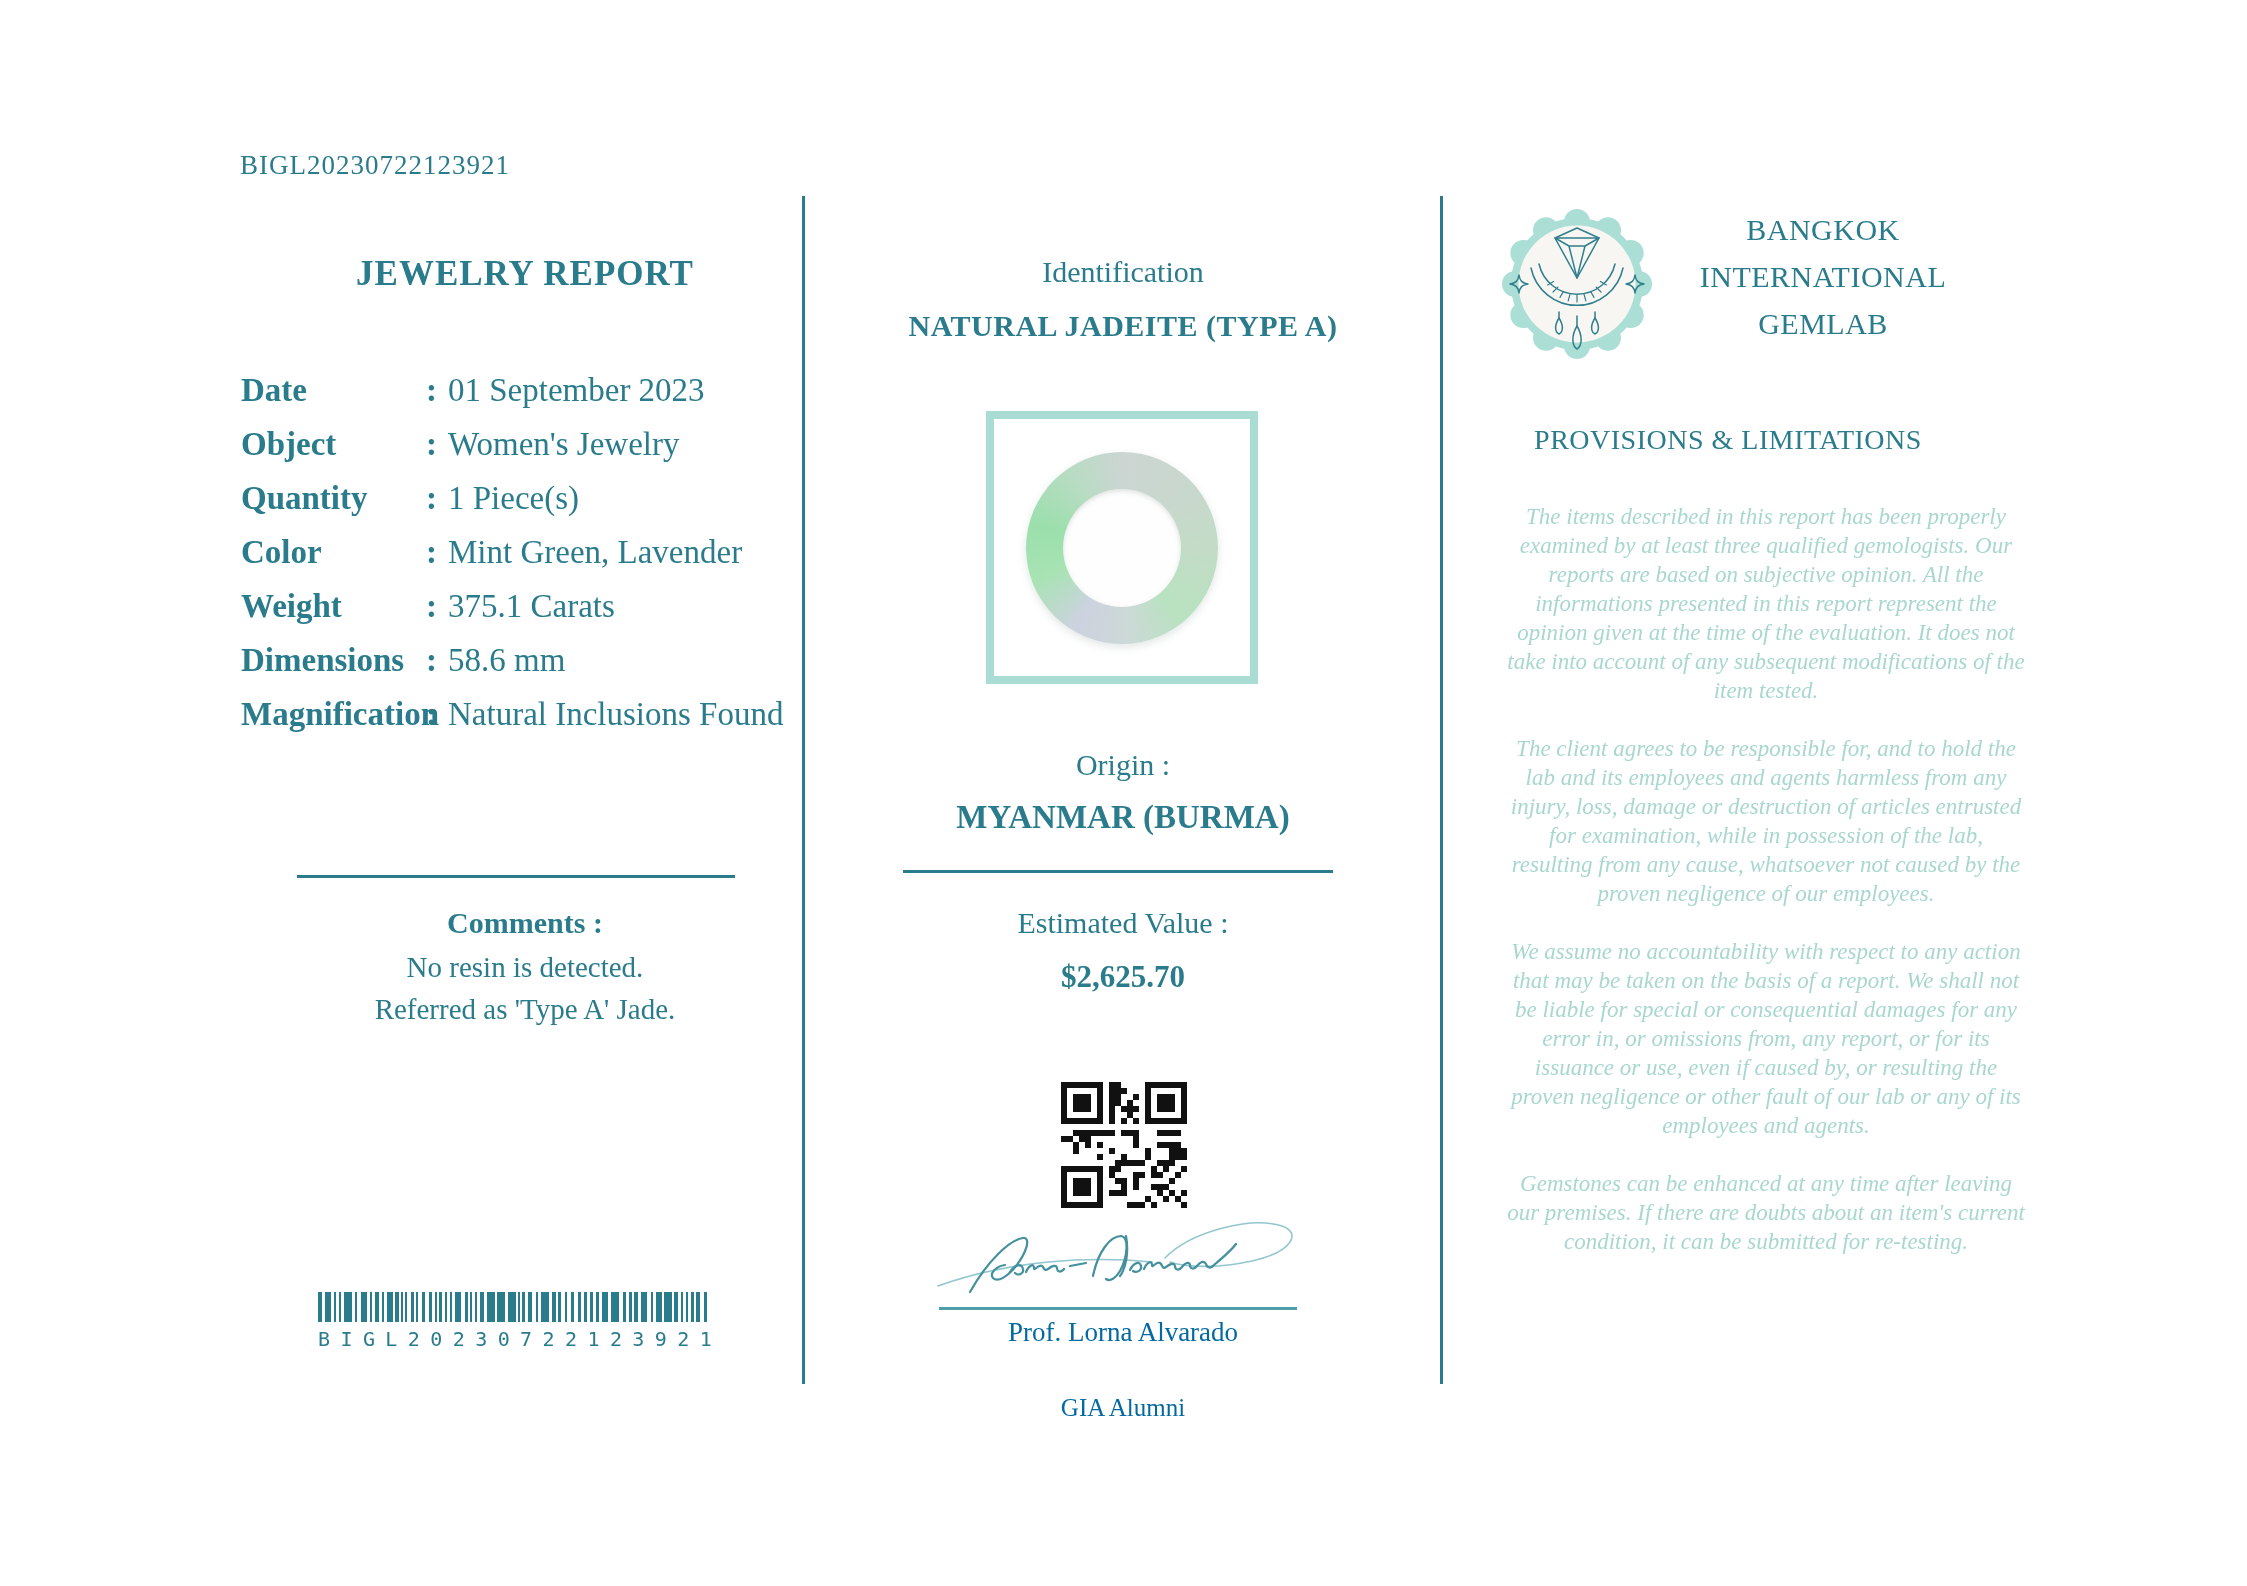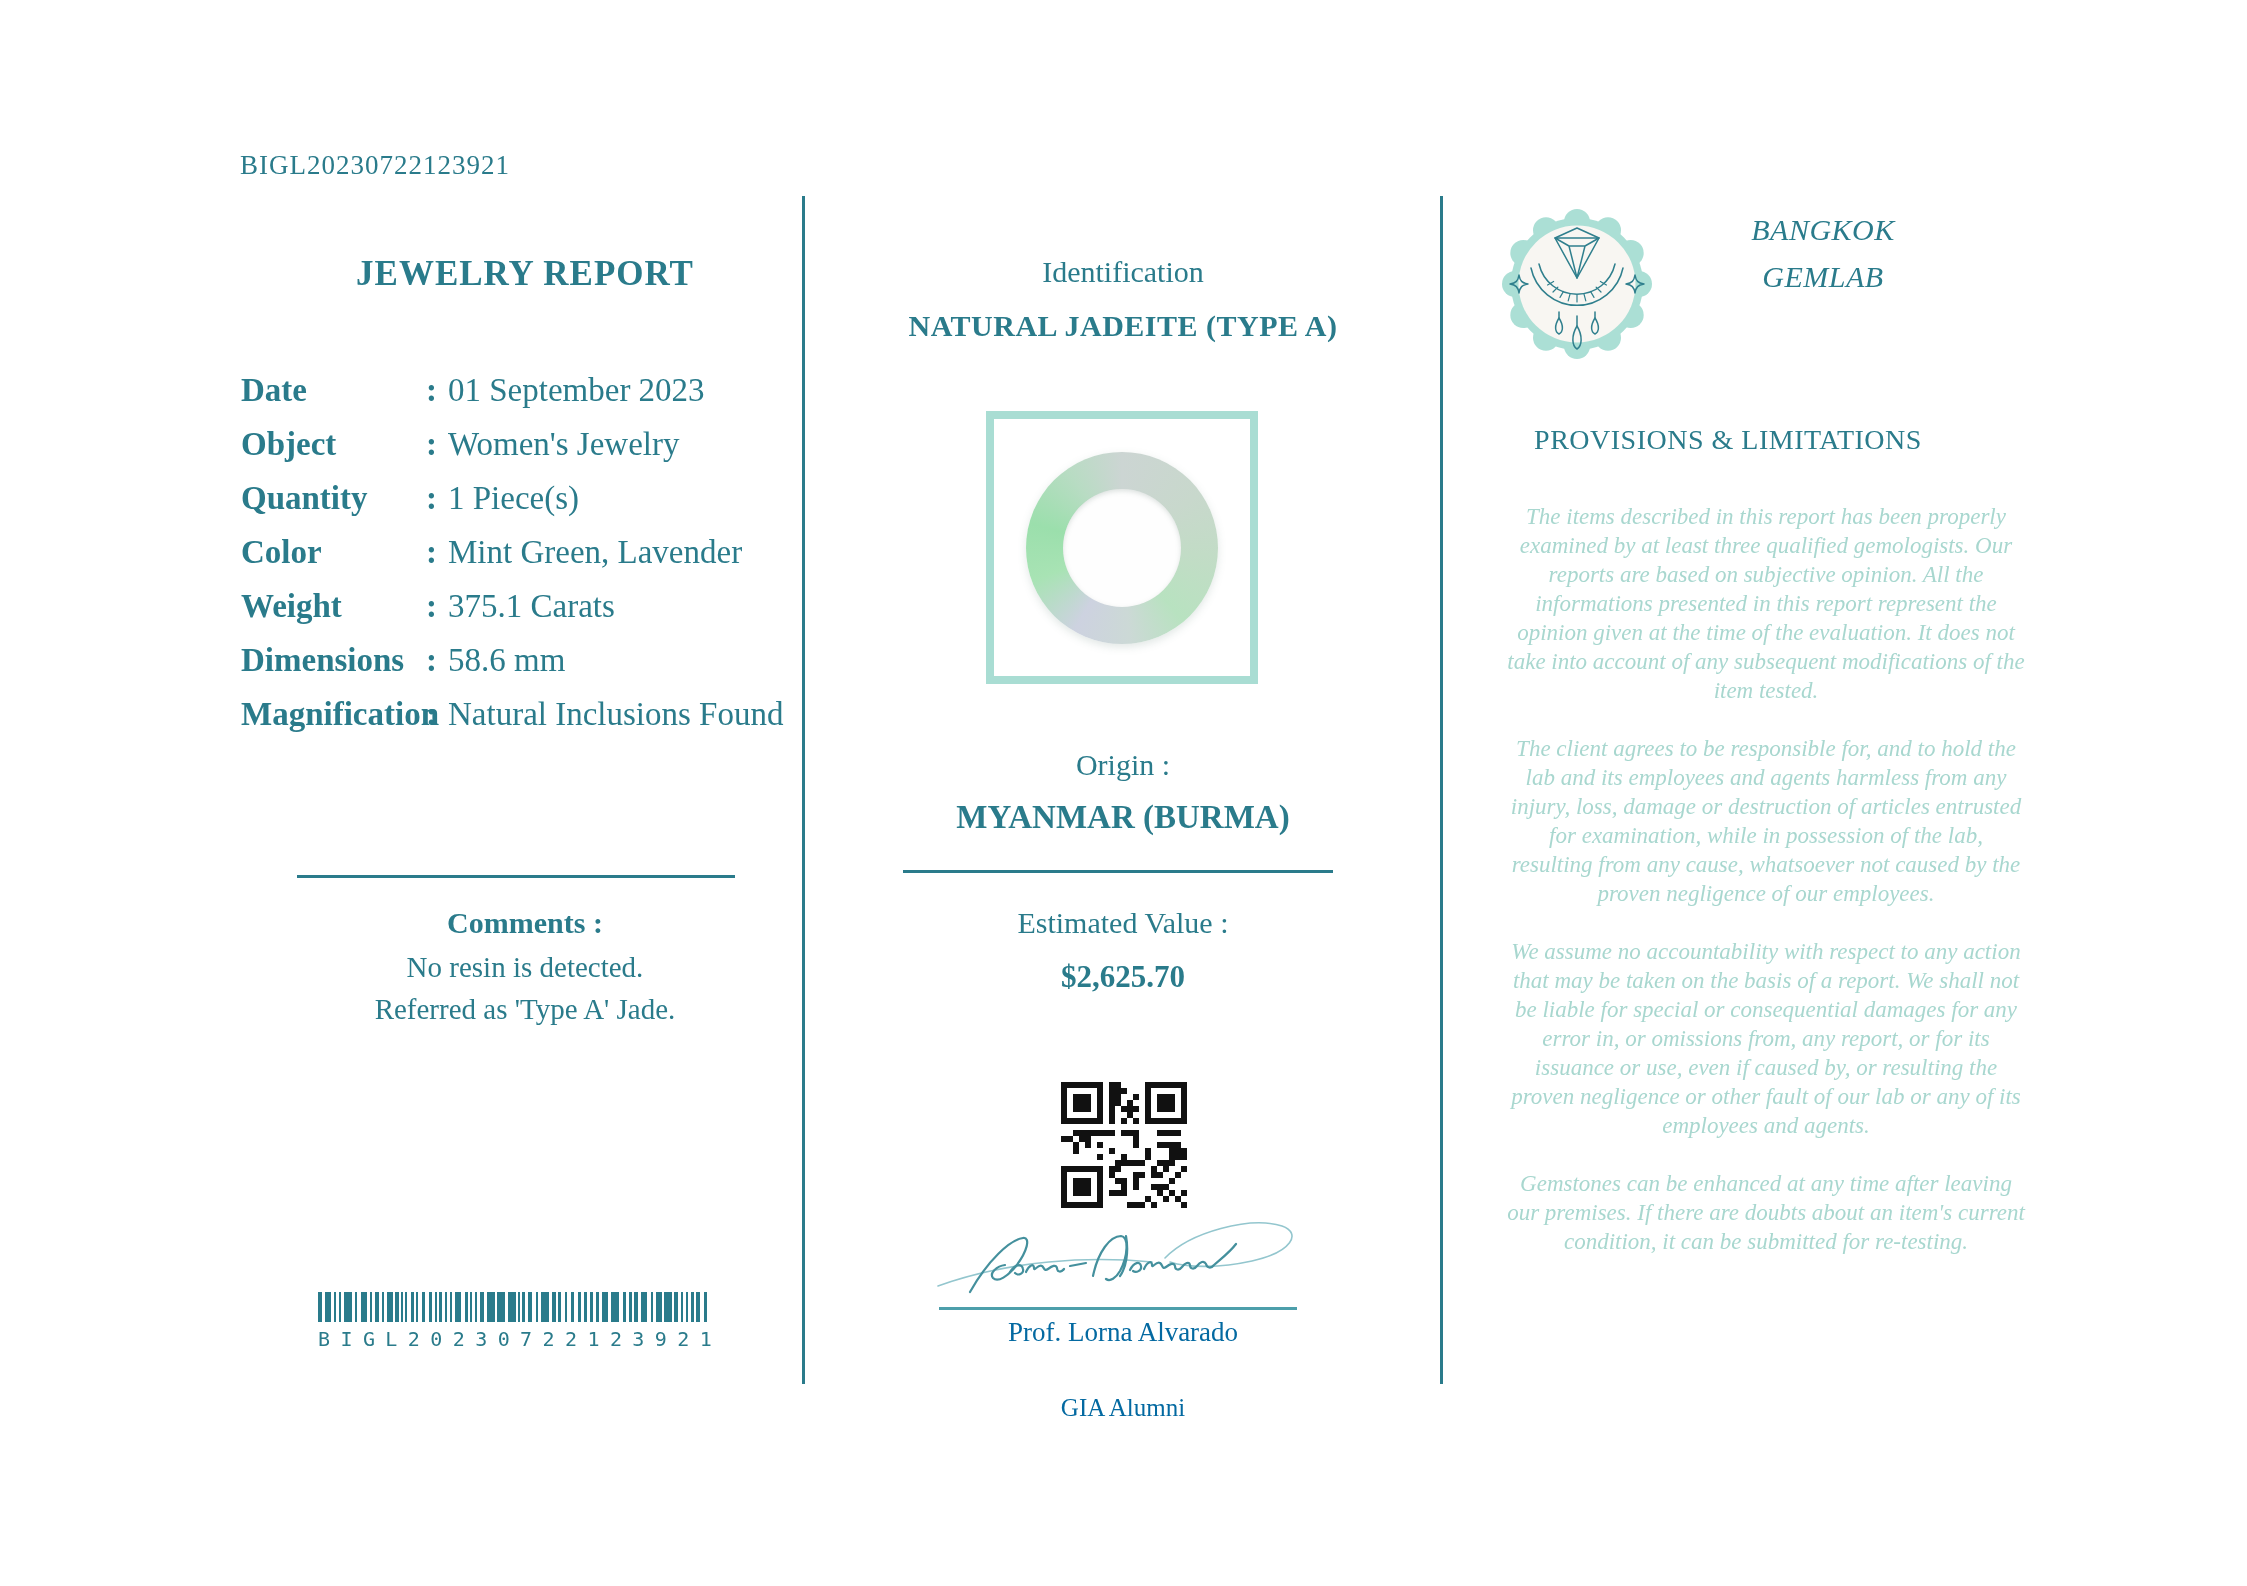--- a/index.html
+++ b/index.html
@@ -50,21 +50,21 @@
   #est-label{top:906px;font-size:30px;}
   #est-value{top:959px;font-size:31px;font-weight:bold;}
   #qr{left:1057px;top:1078px;width:134px;height:134px;}
   #signature-svg{left:930px;top:1214px;}
   #sig-rule{left:939px;top:1307px;width:358px;height:2.5px;background:#4d9fab;}
   #signatory-name{top:1314px;font-size:27px;line-height:36px;}
   #signatory-title{top:1350px;font-size:25px;line-height:36px;margin-top:40px;}
 
   
   #logo-svg{left:1502px;top:202px;}
-  #org-name{left:1658px;top:206px;width:330px;font-size:30px;line-height:47px;letter-spacing:.5px;font-style:italic;}
+  #org-name{left:1658px;top:206px;width:330px;font-size:30px;line-height:47px;letter-spacing:.5px;}
   #provisions-title{left:1468px;top:424px;width:520px;font-size:28px;letter-spacing:.5px;}
   #provisions{left:1468px;top:502px;width:520px;margin-left:38px;}
   #provisions p{margin:0 0 29px 0;font-size:23px;line-height:29px;font-style:italic;
                 color:#a8d7cf;text-align:center;}
 </style>
 </head>
 <body>
 
 <div id="page">
 
@@ -378,20 +378,21 @@
       <path d="M-18,34 C-23,42 -22,48 -18,50 C-14,48 -13,42 -18,34 Z"></path>
       <path d="M0,42 C-6,52 -5,62 0,65 C5,62 6,52 0,42 Z"></path>
       <path d="M18,34 C13,42 14,48 18,50 C22,48 23,42 18,34 Z"></path>
       <path d="M-58,-9 C-57,-3 -55,-1 -49,0 C-55,1 -57,3 -58,9 C-59,3 -61,1 -67,0 C-61,-1 -59,-3 -58,-9 Z"></path>
       <path d="M58,-9 C59,-3 61,-1 67,0 C61,1 59,3 58,9 C57,3 55,1 49,0 C55,-1 57,-3 58,-9 Z"></path>
     </g>
   </svg>
 
   <div class="abs center" id="org-name">
     <div>BANGKOK</div>
+    <div>INTERNATIONAL</div>
     <div>GEMLAB</div>
   </div>
 
   <div class="abs center" id="provisions-title">PROVISIONS &amp; LIMITATIONS</div>
 
   <div class="abs" id="provisions">
     <p>The items described in this report has been properly examined by at least three qualified gemologists. Our reports are based on subjective opinion. All the informations presented in this report represent the opinion given at the time of the evaluation. It does not take into account of any subsequent modifications of the item tested.</p>
     <p>The client agrees to be responsible for, and to hold the lab and its employees and agents harmless from any injury, loss, damage or destruction of articles entrusted for examination, while in possession of the lab, resulting from any cause, whatsoever not caused by the proven negligence of our employees.</p>
     <p>We assume no accountability with respect to any action that may be taken on the basis of a report. We shall not be liable for special or consequential damages for any error in, or omissions from, any report, or for its issuance or use, even if caused by, or resulting the proven negligence or other fault of our lab or any of its employees and agents.</p>
     <p>Gemstones can be enhanced at any time after leaving our premises. If there are doubts about an item's current condition, it can be submitted for re-testing.</p>

